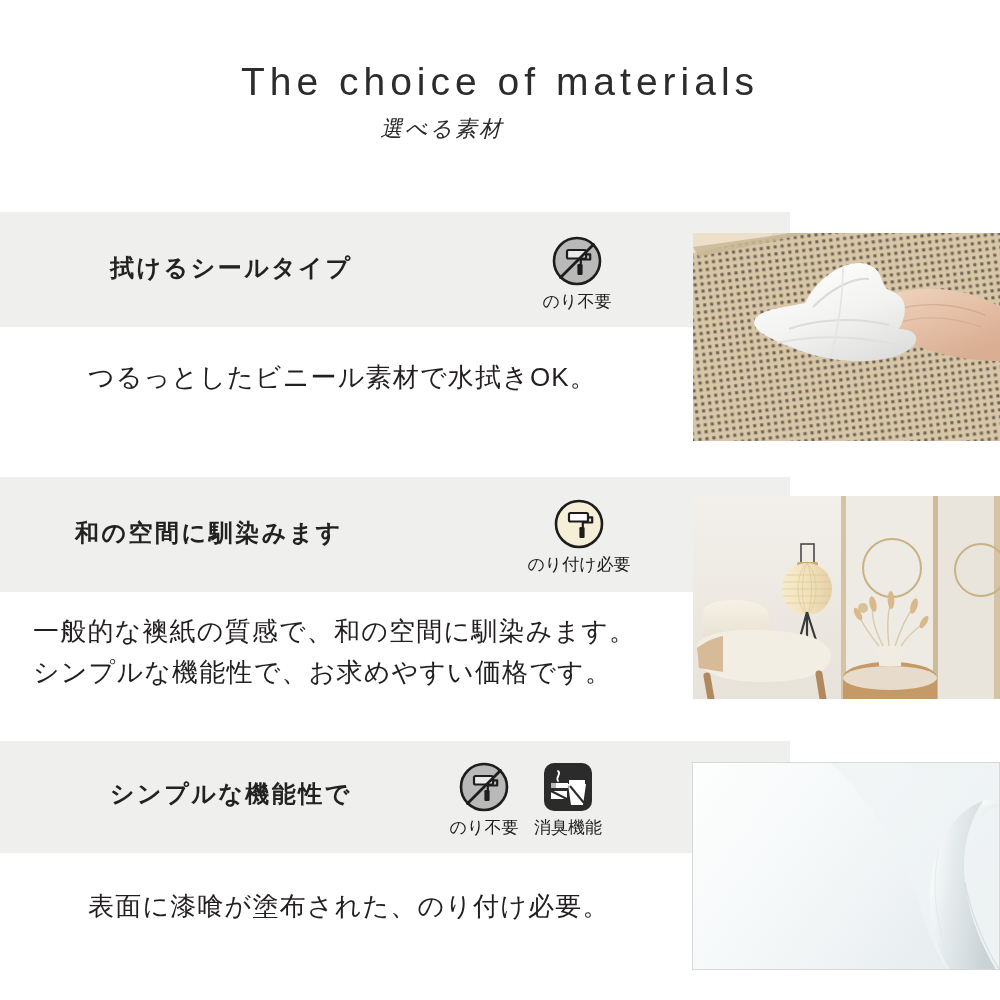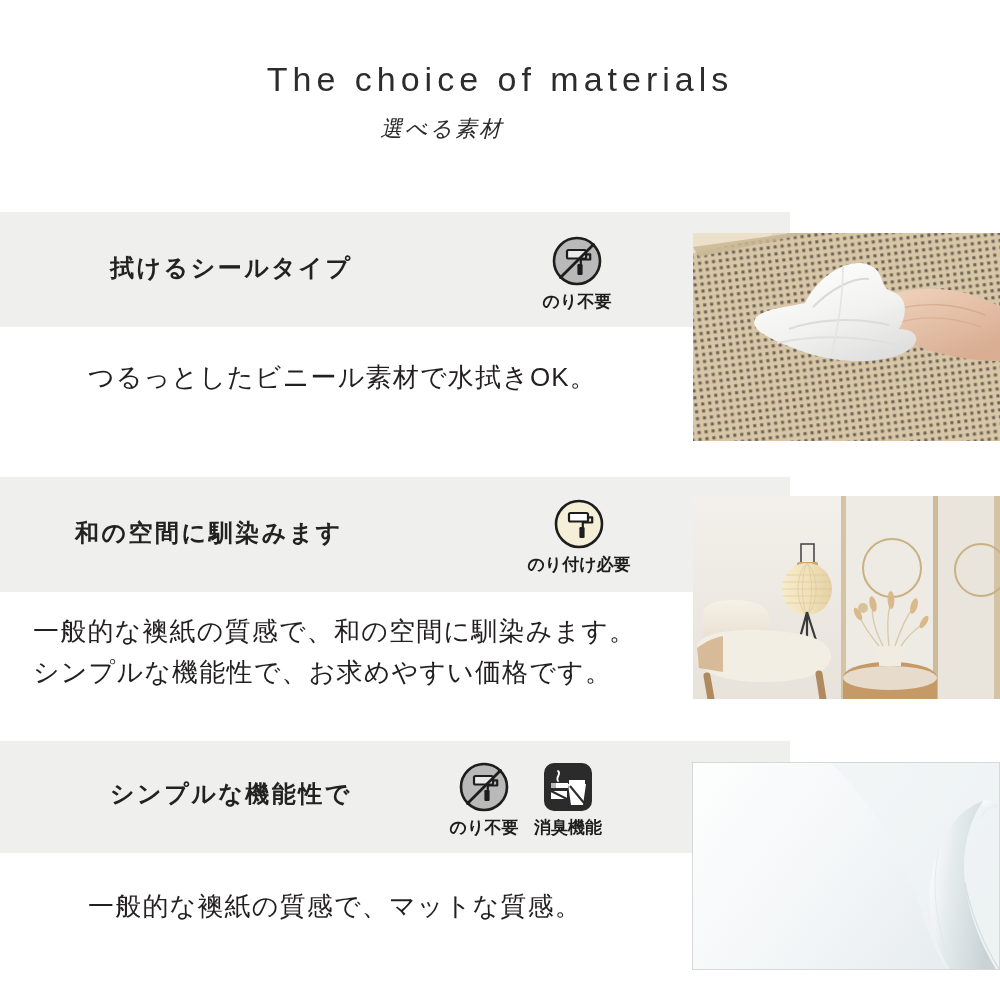--- a/index.html
+++ b/index.html
@@ -21,21 +21,21 @@
     position: absolute;
     top: 0; left: 0;
     width: 1000px;
     height: 205px;
     text-align: center;
   }
   .header-title {
     position: absolute;
     top: 60px; left: 0;
     width: 1000px;
-    font-size: 34px;
+    font-size: 39px;
     letter-spacing: 5px;
     font-weight: 400;
     color: #2c2c2c;
     white-space: nowrap;
   }
   .header-subtitle {
     position: absolute;
     top: 114px; left: 0;
     width: 884px;
     font-size: 22px;
@@ -71,21 +71,21 @@
   }
   .badge {
     display: flex;
     flex-direction: column;
     align-items: center;
     width: 72px;
   }
   .badge-label {
     margin-top: 3px;
     font-size: 17px;
-    font-weight: 700;
+    font-weight: 400;
     letter-spacing: 0px;
     color: #1d1d1d;
     white-space: nowrap;
   }
   .badge-icon { width: 52px; height: 52px; display: block; }
 
   .desc {
     position: absolute;
     font-size: 26px;
     font-weight: 500;
@@ -296,21 +296,21 @@
         <path d="M9 30 H25 V38 H9 Z" fill="#ffffff"></path>
         <path d="M9 30 L25 38" stroke="#2b2b2b" stroke-width="2"></path>
         <path d="M26 23 L44 23 L41 44 L29 44 Z" fill="#ffffff"></path>
         <path d="M27 19 H43 V23 H27 Z" fill="#ffffff"></path>
         <path d="M28 25 L42 42" stroke="#2b2b2b" stroke-width="2"></path>
       </svg>
       <div class="badge-label">消臭機能</div>
     </div>
   </div>
 
-  <div class="desc" style="top:887px; left:88px;">一般的な襖紙の質感で、マットな質感。</div>
+  <div class="desc" style="top:887px; left:88px;">表面に漆喰が塗布された、のり付け必要。</div>
 
   <div class="photo" style="top:762px; left:692px; width:308px; height:208px; border:1px solid #d6d8d9; box-sizing:border-box;">
     <div class="photo-inner">
       <svg width="308" height="208" viewBox="0 0 308 208" preserveAspectRatio="none">
         <defs>
           <linearGradient id="sheet3" x1="0" y1="0" x2="1" y2="0.5">
             <stop offset="0" stop-color="#fdfefe"></stop>
             <stop offset="0.55" stop-color="#f4f7f8"></stop>
             <stop offset="1" stop-color="#e8edef"></stop>
           </linearGradient>

